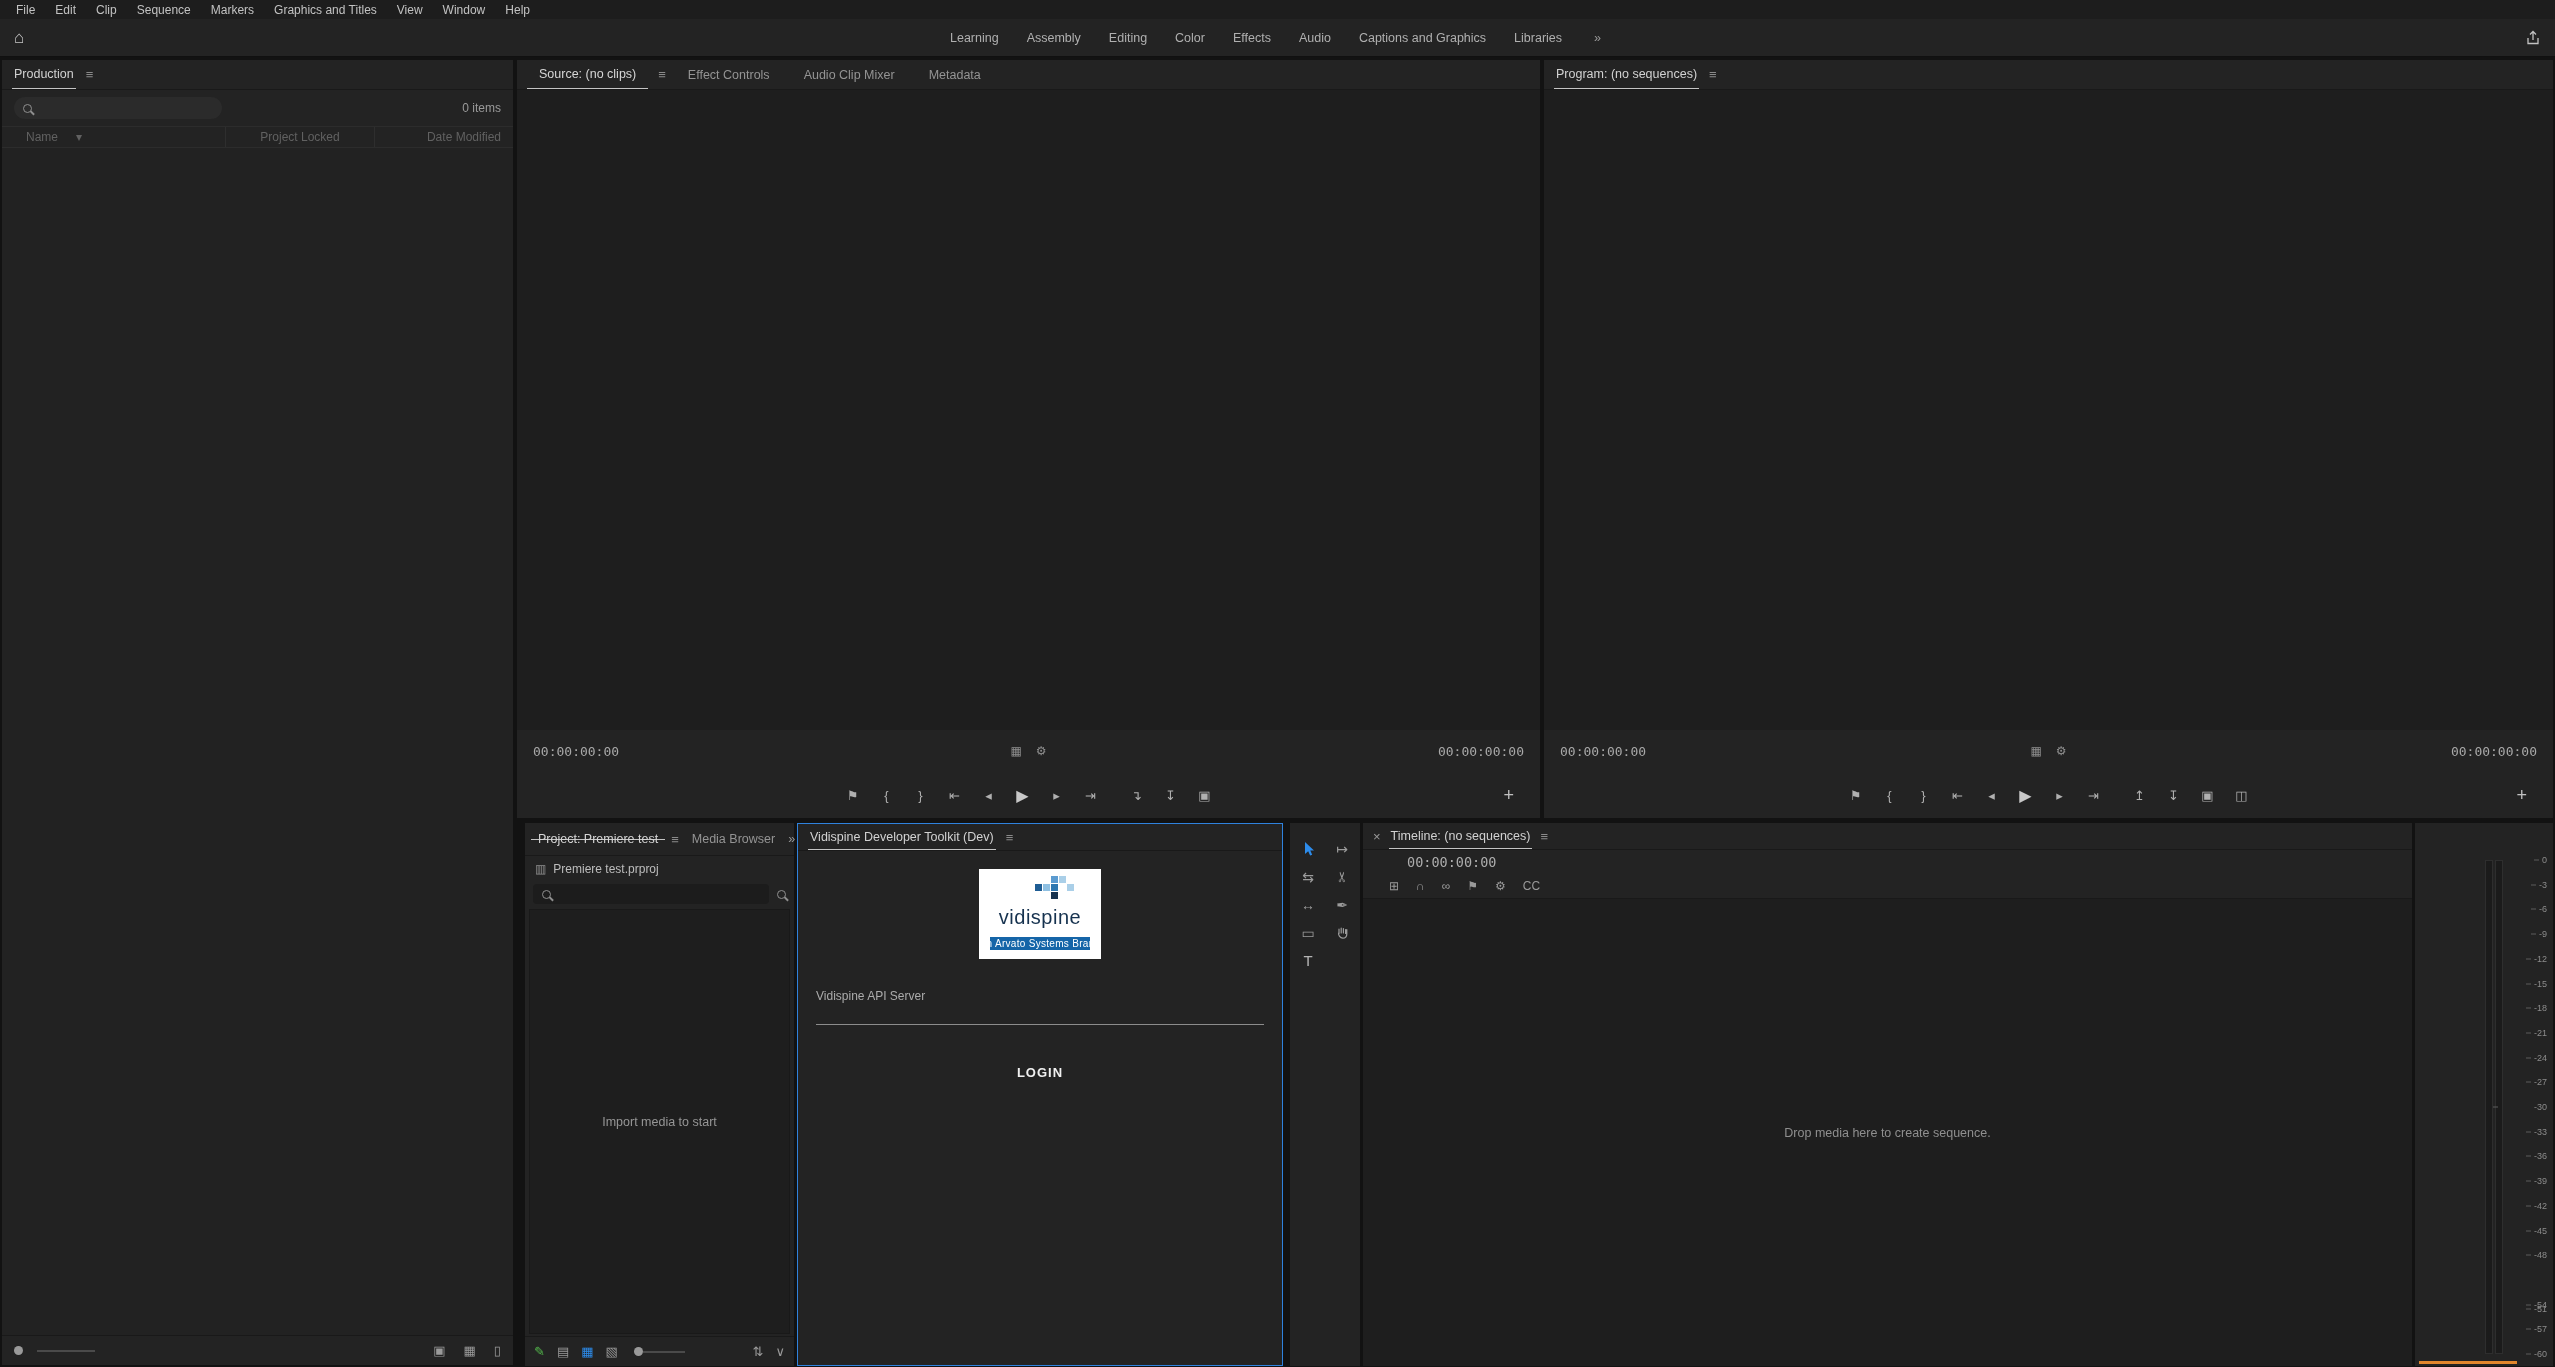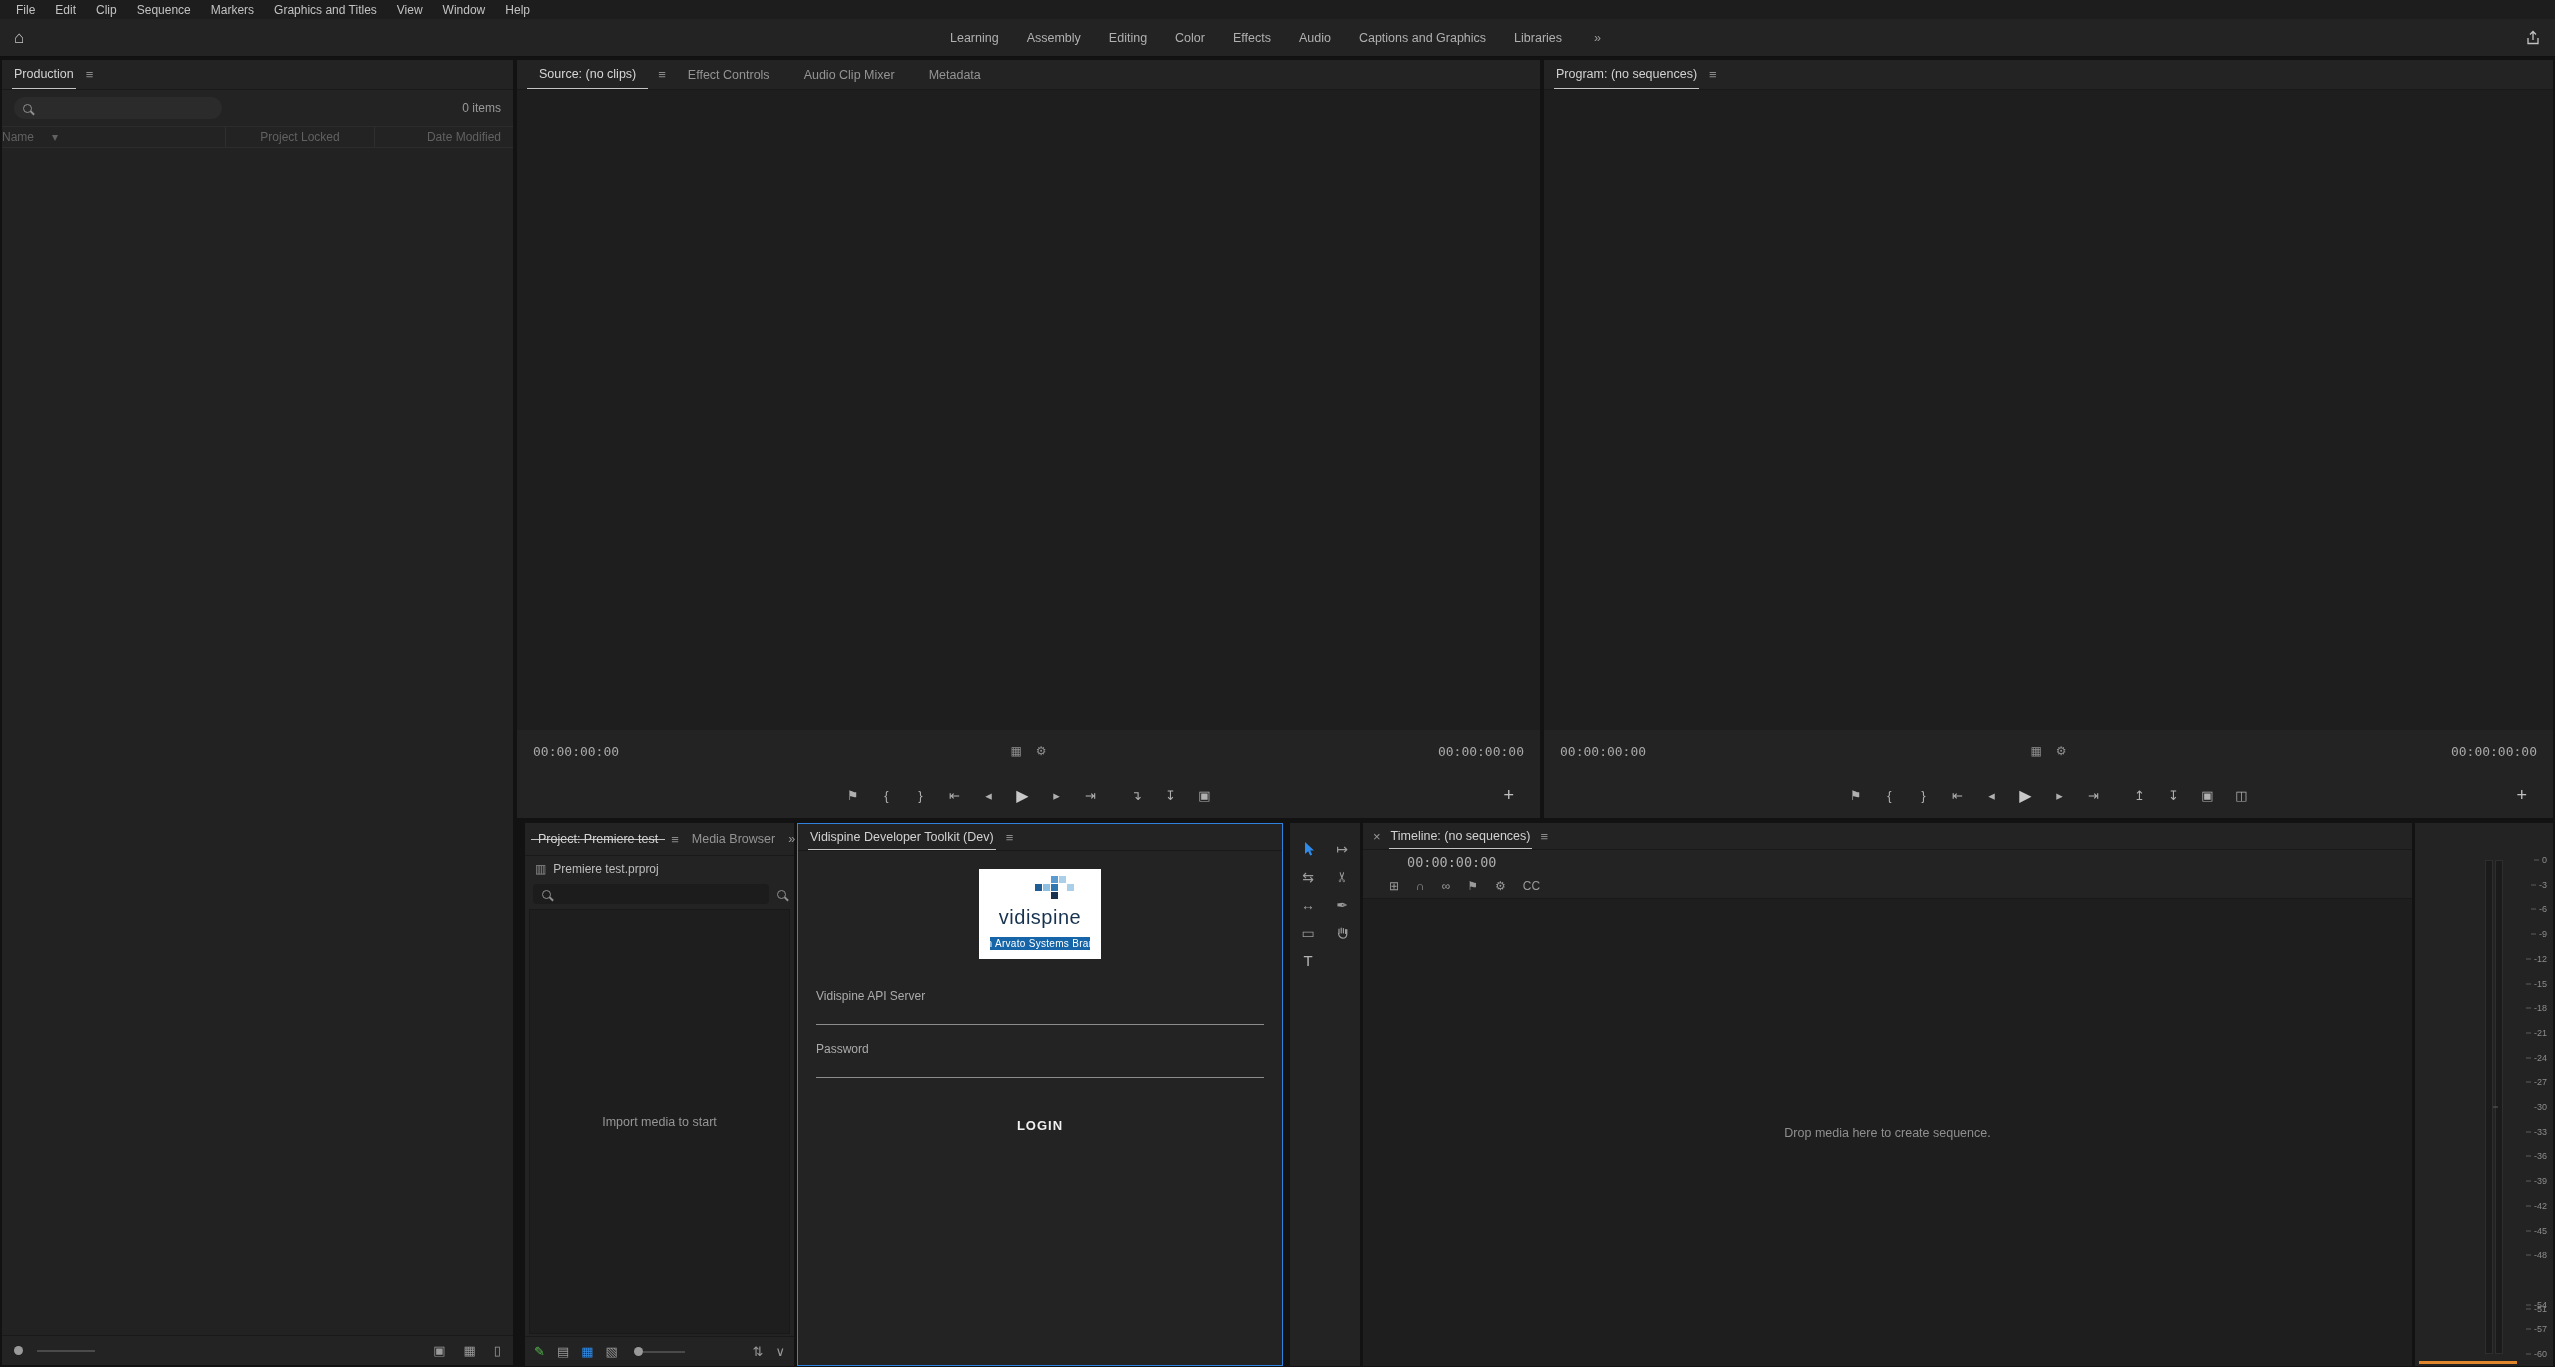--- a/index.html
+++ b/index.html
@@ -48,21 +48,21 @@
   .searchbox{display:flex;align-items:center;gap:7px;background:#2b2b2b;border-radius:11px;
     height:22px;padding:0 9px;width:208px}
   .searchbox input{background:transparent;border:none;outline:none;color:#cfcfcf;font-size:12px;width:100%}
   .mag{width:9px;height:9px;border:1.5px solid #8f8f8f;border-radius:50%;position:relative;
     display:inline-block;flex:none}
   .mag::after{content:"";position:absolute;width:5px;height:1.5px;background:#8f8f8f;
     transform:rotate(45deg);right:-4px;bottom:-2px}
   .count{font-size:12px;color:#9a9a9a}
   .cols{height:22px;flex:none;display:flex;align-items:center;font-size:12px;color:#616161;
     border-top:1px solid #2c2c2c;border-bottom:1px solid #2c2c2c}
-  .c-name{flex:1;display:flex;gap:18px;align-items:flex-end}
+  .c-name{flex:1;padding-left:24px;display:flex;gap:18px;align-items:flex-end}
   .c-lock{width:150px;text-align:center;border-left:1px solid #2e2e2e;border-right:1px solid #2e2e2e;
     height:100%;line-height:20px}
   .c-date{width:138px;text-align:right;padding-right:12px}
   .pbody{flex:1;background:#222222}
   .pfoot{height:30px;flex:none;display:flex;align-items:center;padding:0 12px;gap:14px;
     border-top:1px solid #191919}
   .knob{width:9px;height:9px;border-radius:50%;background:#9a9a9a;display:inline-block;flex:none}
   .sliderline{width:58px;height:2px;background:#4a4a4a}
   .spacer{flex:1}
   #prod-foot-icons{display:flex;gap:18px}
@@ -339,24 +339,20 @@
             <i></i>
           </span>
         <span class="wordmark">vidispine</span>
         <span class="lbanner">An Arvato Systems Brand</span>
       </div>
       <div class="vform">
         <div class="vfield">
           <label>Vidispine API Server</label>
           <input value="" style="">
         </div>
-        <div class="vfield">
-          <label>Password</label>
-          <input type="password" value="" style="">
-        </div>
         <button class="loginbtn">LOGIN</button>
       </div>
     </div>
   </div>
 
   <div id="tools">
     <div class="tool">
       <svg width="15" height="16" viewBox="0 0 15 16">
         <path d="M4 1 L4 13 L7.2 10.2 L9.1 14.6 L11.2 13.7 L9.3 9.4 L13 9.4 Z" fill="#2d8ceb"></path>
       </svg>

